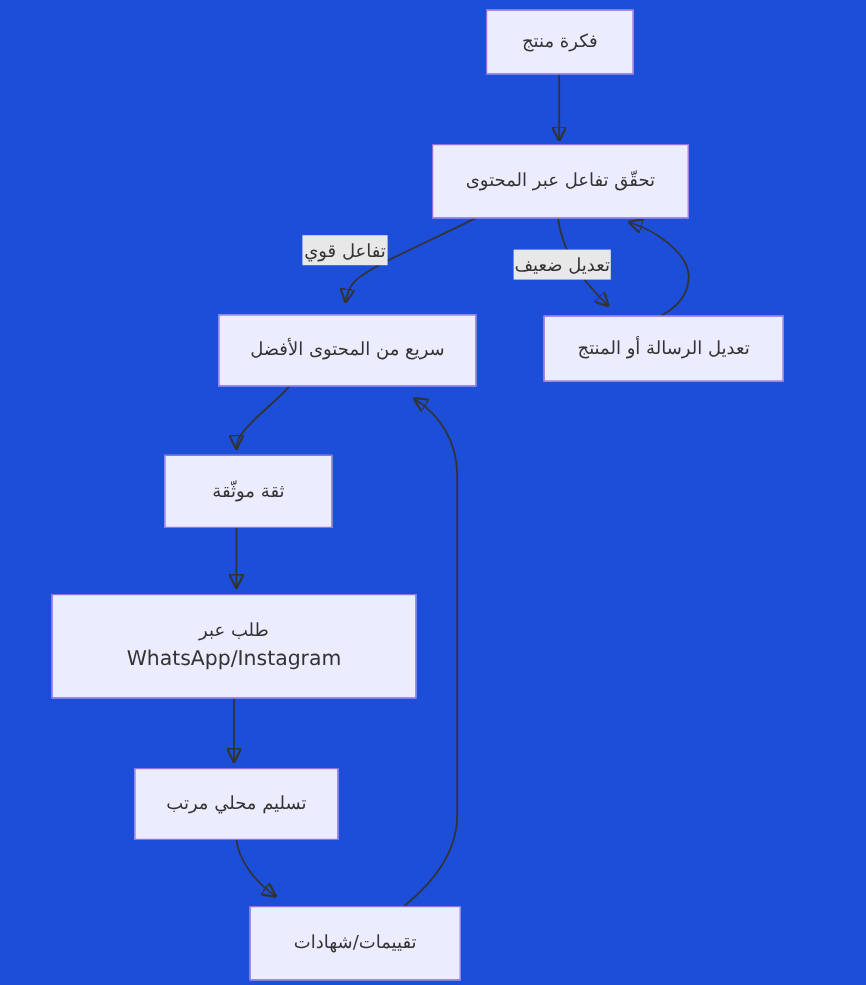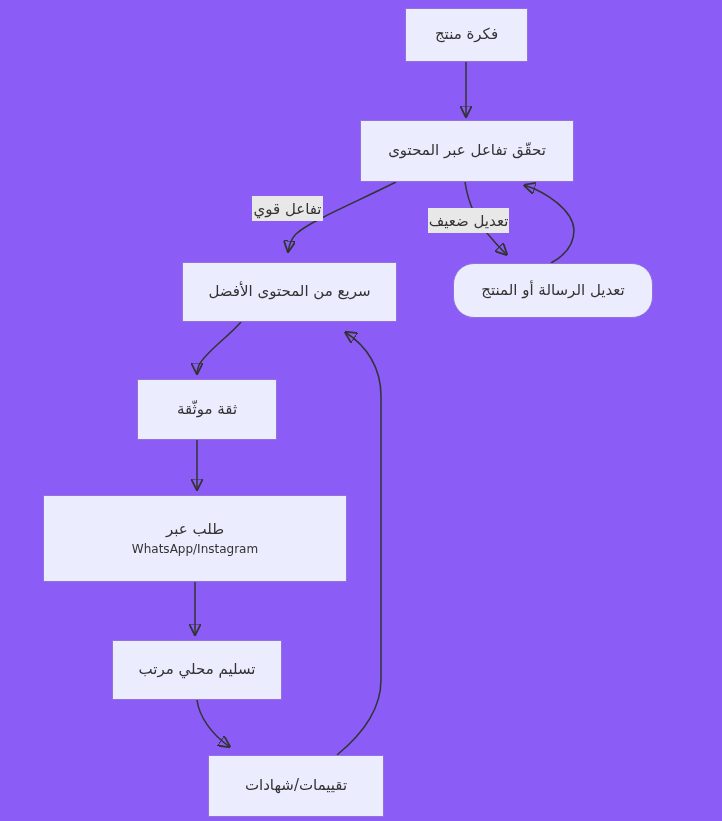--- a/index.html
+++ b/index.html
@@ -1,28 +1,28 @@
 <!DOCTYPE html>
 <html><head>
 <meta charset="utf-8">
 <style>
   html, body { margin:0; padding:0; background:#ffffff; }
   .canvas {
-    position:relative; width:722px; height:821px; background:#8b5cf6;
+    position:relative; width:722px; height:821px; background:#1d4ed8;
     font-family:"DejaVu Sans", sans-serif; overflow:hidden;
   }
   .edges-layer { position:absolute; left:0; top:0; width:722px; height:821px; }
   .edges-layer path { fill:none; stroke:#333333; stroke-width:1.5; }
   .node {
     position:absolute; box-sizing:border-box;
     background:#ECECFF; border:1px solid #9370DB; color:#333333;
     display:flex; flex-direction:column; align-items:center; justify-content:center;
     text-align:center; font-size:15px; line-height:1.45; direction:rtl;
   }
-  .node .latin-line { direction:ltr; font-size:12px; }
+  .node .latin-line { direction:ltr; font-size:17px; }
   .edge-label {
     position:absolute; box-sizing:border-box;
     background:#e8e8e8; color:#333333; font-size:15px; direction:rtl;
     display:flex; align-items:center; justify-content:center; white-space:nowrap;
   }
 </style>
 </head>
 <body>
 
 <div class="canvas">
@@ -49,21 +49,21 @@
   </div>
 
   <div class="node" style="left:360px; top:120px; width:214px; height:62px;">
     <span>تحقّق تفاعل عبر المحتوى</span>
   </div>
 
   <div class="node" style="left:182px; top:262px; width:215px; height:60px;">
     <span>سريع من المحتوى الأفضل</span>
   </div>
 
-  <div class="node" style="left:453px; top:263px; width:200px; height:55px;border-radius:21px;">
+  <div class="node" style="left:453px; top:263px; width:200px; height:55px;">
     <span>تعديل الرسالة أو المنتج</span>
   </div>
 
   <div class="node" style="left:137px; top:379px; width:140px; height:61px;">
     <span>ثقة موثّقة</span>
   </div>
 
   <div class="node" style="left:43px; top:495px; width:304px; height:87px;">
     <span>طلب عبر</span>
     <span class="latin-line">WhatsApp/Instagram</span>

